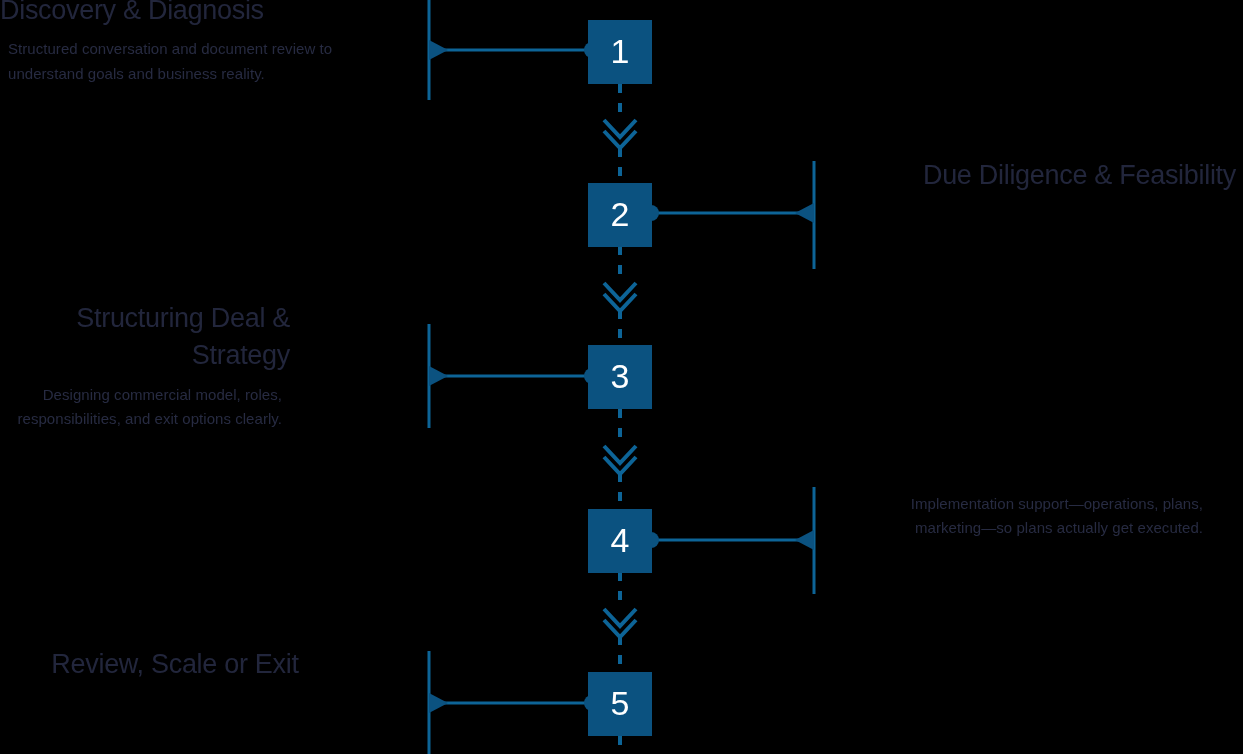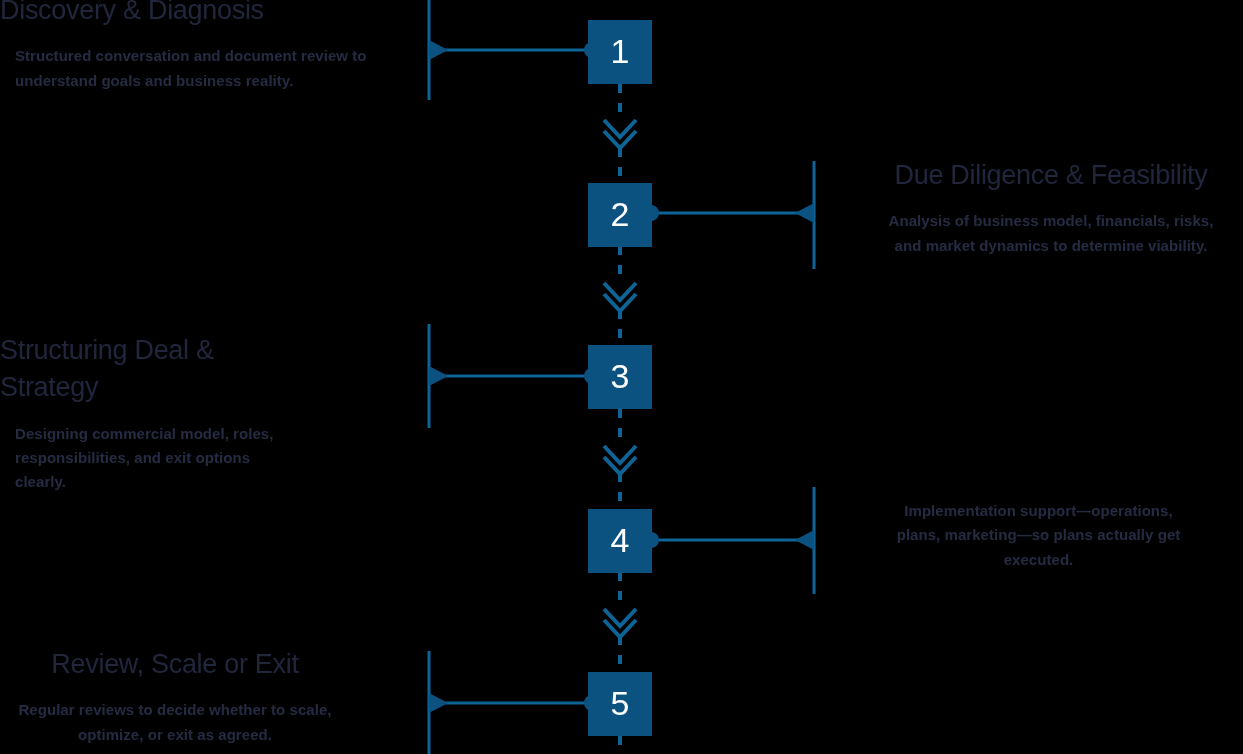--- a/index.html
+++ b/index.html
@@ -50,36 +50,36 @@
     letter-spacing: 0px;
     transform: translateY(-1px);
   }
 
   
   .step-text {
     position: absolute;
     box-sizing: border-box;
   }
   .step-text.left  { text-align: left; }
-  .step-text.right { text-align: center; }
+  .step-text.right { text-align: right; }
 
   .step-title {
     margin: 0 0 8px 0;
     color: #22263c;
     font-size: 27px;
     line-height: 1.38;
     font-weight: 500;
     letter-spacing: -0.3px;
   }
   .step-desc {
-    margin: 15px;
+    margin: 8px;
     color: #272b42;
     font-size: 15px;
     line-height: 1.62;
-    font-weight: 700;
+    font-weight: 400;
     letter-spacing: 0.05px;
   }
 </style>
 </head>
 <body>
 
 <div id="stage">
 
   <svg id="connectors" viewBox="0 0 1243 754" width="1243" height="754" xmlns="http://www.w3.org/2000/svg">
 
@@ -165,30 +165,28 @@
     <span class="num">5</span>
   </div>
 
   <div class="step-text left" style="left:0px; top:-8px; width:395px;">
     <h2 class="step-title">Discovery &amp; Diagnosis</h2>
     <p class="step-desc">Structured conversation and document review to understand goals and business reality.</p>
   </div>
 
   <div class="step-text right" style="left:866px; top:157px; width:370px;">
     <h2 class="step-title">Due Diligence &amp; Feasibility</h2>
-    <p class="step-desc">Analysis of business model, financials, risks, and market dynamics to determine viability.</p>
   </div>
 
-  <div class="step-text left" style="left:0px; top:332px; width:290px;">
+  <div class="step-text left" style="left:0px; top:300px; width:290px;text-align:right;">
     <h2 class="step-title">Structuring Deal &amp; Strategy</h2>
     <p class="step-desc">Designing commercial model, roles, responsibilities, and exit options clearly.</p>
   </div>
 
   <div class="step-text right" style="left:866px; top:484px; width:345px;">
     <p class="step-desc">Implementation support—operations, plans, marketing—so plans actually get executed.</p>
   </div>
 
   <div class="step-text left" style="left:0px; top:646px; width:350px;text-align:center;">
     <h2 class="step-title">Review, Scale or Exit</h2>
-    <p class="step-desc">Regular reviews to decide whether to scale, optimize, or exit as agreed.</p>
   </div>
 
 </div>
 
 </body></html>

